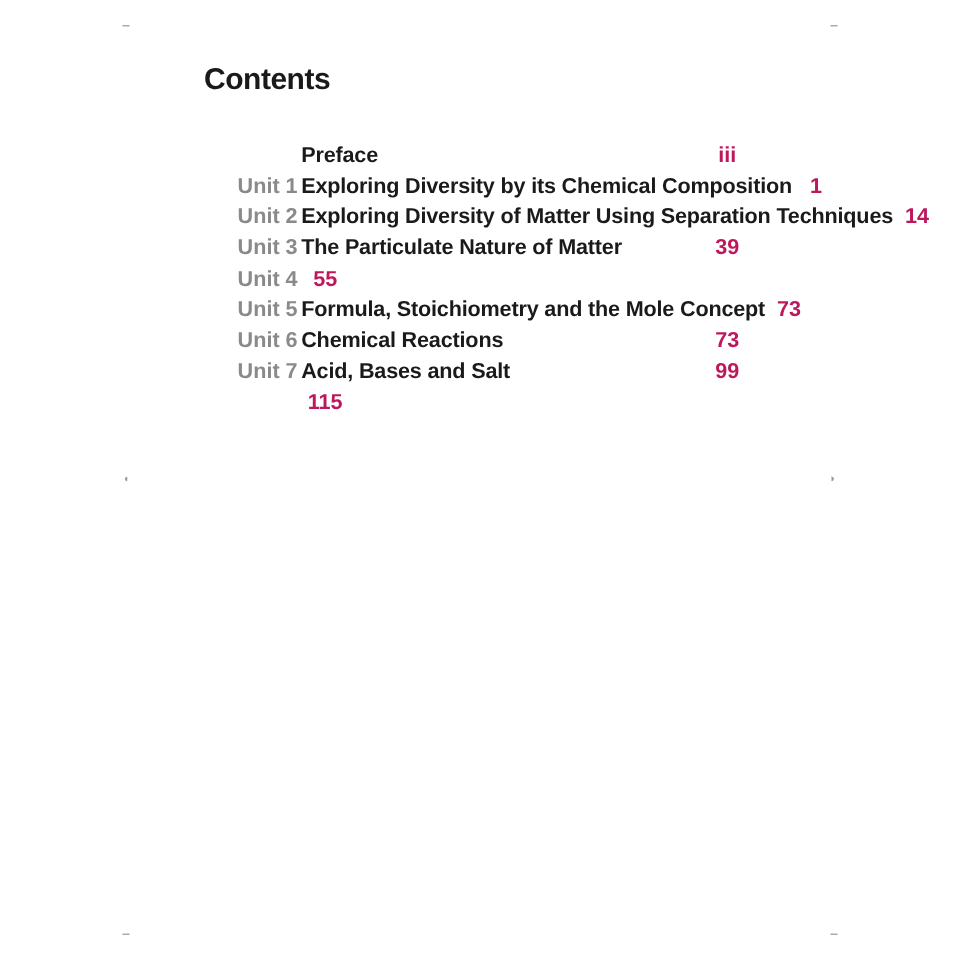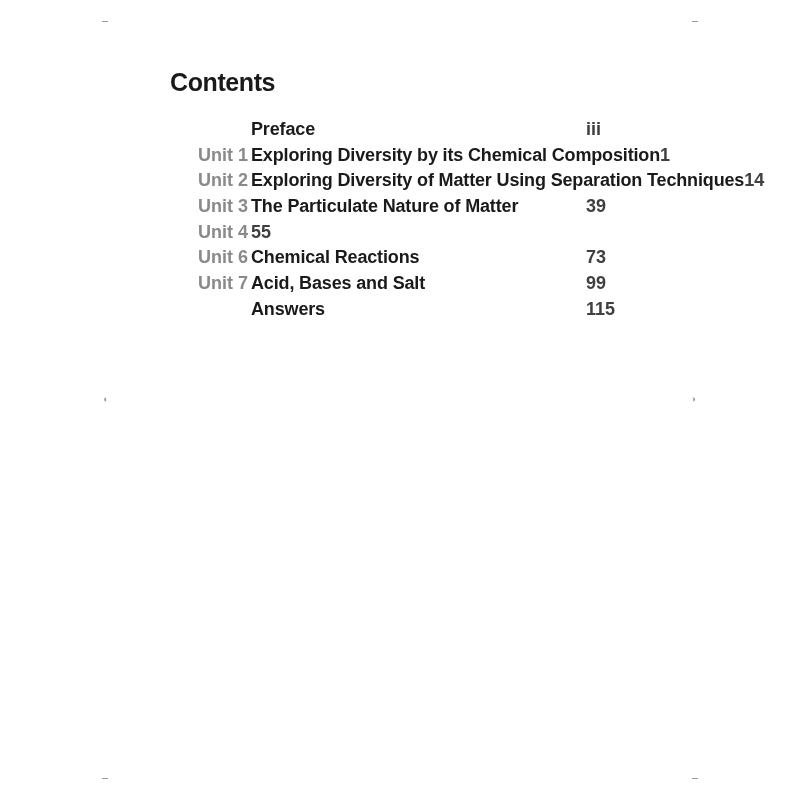--- a/index.html
+++ b/index.html
@@ -26,21 +26,21 @@
       width: 6px;
       height: 10px;
       color: #9a9a9a;
       font-size: 9px;
       line-height: 10px;
       text-align: center;
     }
     .page-title {
       position: absolute;
       left: 170px;
-      top: 68px;
+      top: 52px;
       font-size: 25px;
       font-weight: bold;
       letter-spacing: -0.4px;
       color: #1a1a1a;
       margin: 0;
     }
     .toc {
       position: absolute;
       left: 178px;
       top: 119px;
@@ -60,22 +60,22 @@
       margin-left: 20px;
     }
     .toc-title {
       flex: 1;
       color: #1a1a1a;
       letter-spacing: -0.15px;
       white-space: nowrap;
     }
     .toc-page {
       width: 40px;
-      text-align: left;
-      color: #404040;
+      text-align: center;
+      color: #be185d;
       flex: none;
     }
   </style>
 </head>
 <body>
 
 <div class="crop-mark" style="left:102px; top:21px;"></div>
 <div class="crop-mark" style="left:692px; top:21px;"></div>
 <div class="crop-mark" style="left:102px; top:778px;"></div>
 <div class="crop-mark" style="left:692px; top:778px;"></div>
@@ -103,27 +103,31 @@
   <div class="toc-row">
     <span class="toc-unit">Unit 3</span>
     <span class="toc-title">The Particulate Nature of Matter</span>
     <span class="toc-page">39</span>
   </div>
   <div class="toc-row">
     <span class="toc-unit">Unit 4</span>
     <span class="toc-page">55</span>
   </div>
   <div class="toc-row">
+    <span class="toc-unit">Unit 5</span>
+    <span class="toc-title">Formula, Stoichiometry and the Mole Concept</span>
+    <span class="toc-page">73</span>
+  </div>
+  <div class="toc-row">
     <span class="toc-unit">Unit 6</span>
     <span class="toc-title">Chemical Reactions</span>
     <span class="toc-page">73</span>
   </div>
   <div class="toc-row">
     <span class="toc-unit">Unit 7</span>
     <span class="toc-title">Acid, Bases and Salt</span>
     <span class="toc-page">99</span>
   </div>
   <div class="toc-row">
     <span class="toc-unit"></span>
-    <span class="toc-title">Answers</span>
     <span class="toc-page">115</span>
   </div>
 </div>
 
 </body></html>

